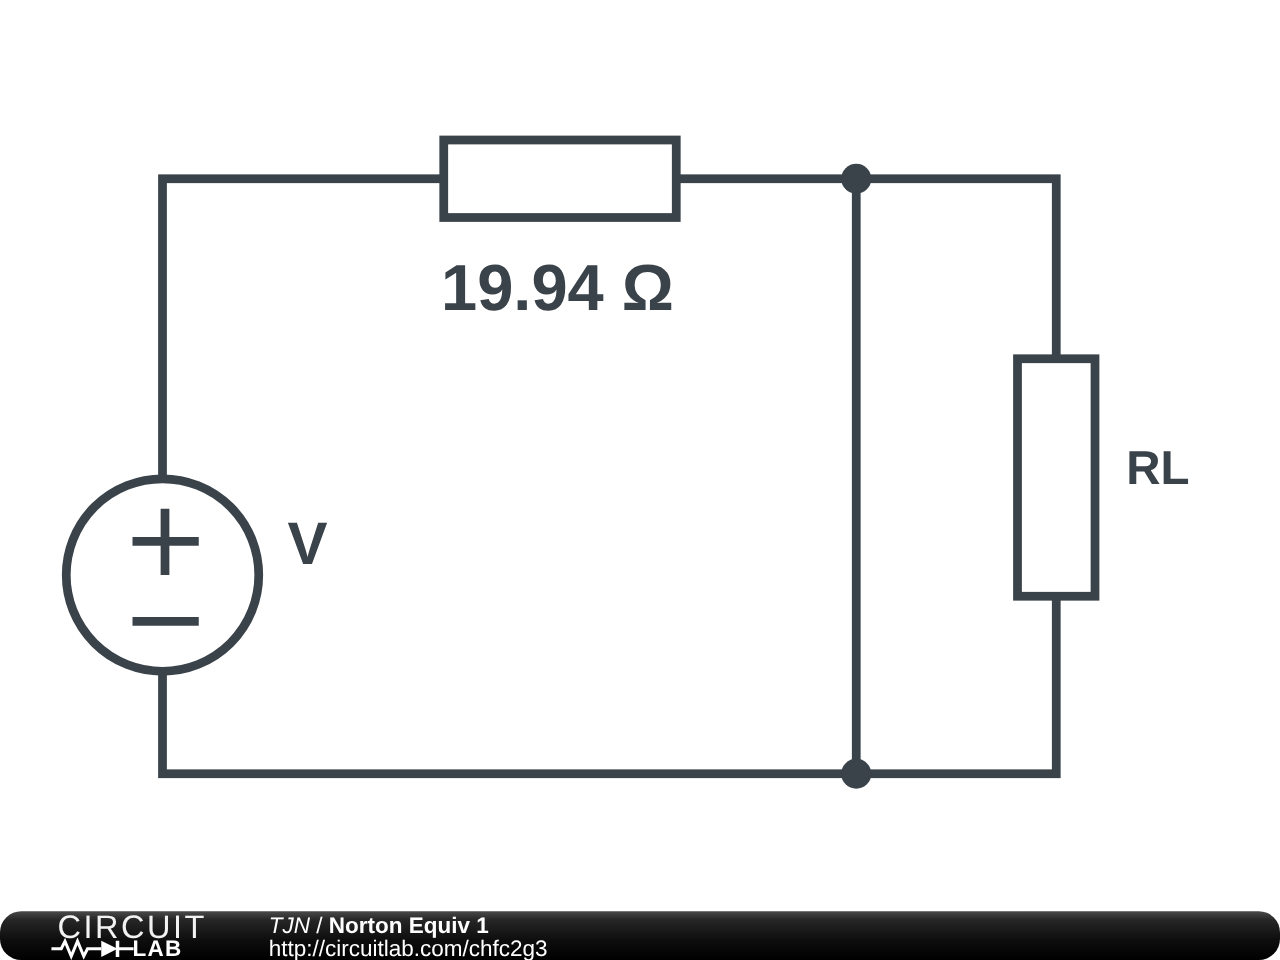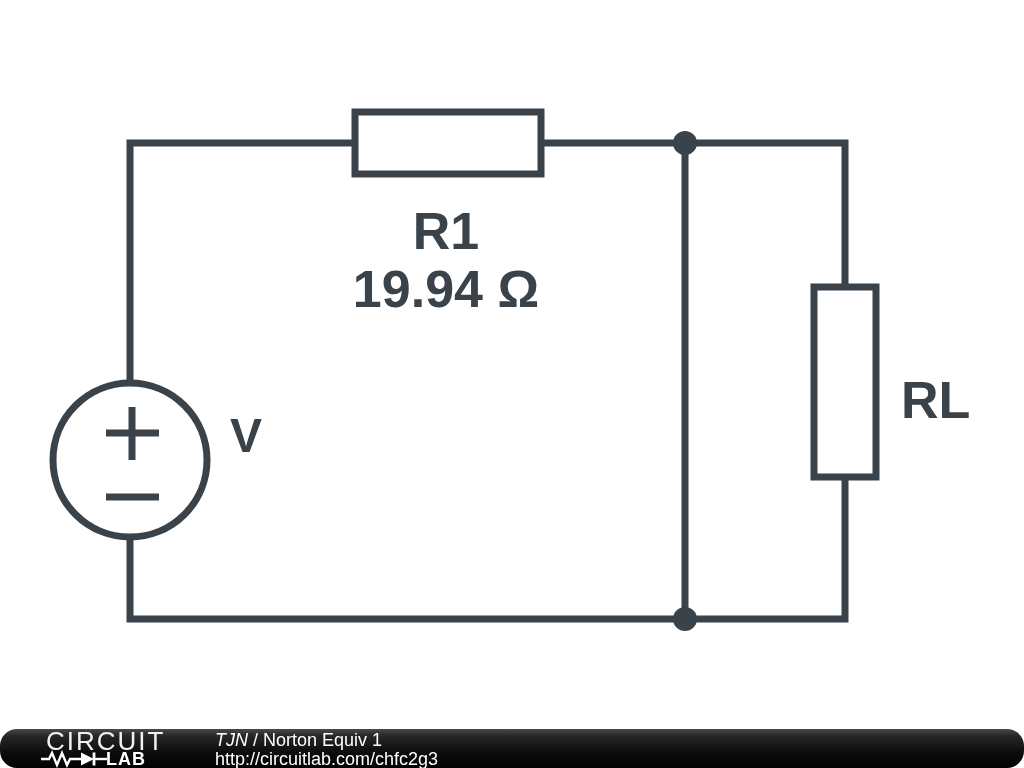--- a/index.html
+++ b/index.html
@@ -12,34 +12,34 @@
   .page{position:relative;width:1024px;height:768px;background:var(--background);overflow:hidden;}
   .schematic{position:absolute;left:0;top:0;width:1024px;height:729px;}
   .schematic svg{position:absolute;left:0;top:0;}
   .wire{fill:none;stroke:var(--circuit);stroke-width:7;}
   .comp{fill:var(--background);stroke:var(--circuit);stroke-width:7;}
   .dot{fill:var(--circuit);stroke:none;}
   .label{position:absolute;color:var(--circuit);font-weight:bold;white-space:nowrap;}
   .lbl-source-name{left:230px;top:408px;font-size:48px;}
   .lbl-source-value{left:230px;top:468px;font-size:48px;}
   .lbl-r1{left:296px;top:202px;width:300px;text-align:center;font-size:52px;line-height:58px;}
-  .lbl-rl{left:901px;top:354px;font-size:52px;margin-top:16px;}
+  .lbl-rl{left:901px;top:354px;font-size:38px;}
   
   .footer{position:absolute;left:0;bottom:0;width:1024px;height:39px;
     background:linear-gradient(180deg,#4a4a4a 0%,#262626 18%,#0d0d0d 60%,#000 100%);
     color:var(--footer_text);border-radius:17px;}
   .logo{position:absolute;left:41px;top:1px;width:140px;}
   .logo-top{font-size:26px;line-height:22px;font-weight:400;letter-spacing:2px;color:#f2f2f2;margin-left:5px;}
   .logo-bottom{display:flex;align-items:center;height:16px;margin-top:-1px;text-align:right;}
   .logo-bottom svg{display:block;}
   .logo-lab{font-size:18px;font-weight:bold;letter-spacing:1px;color:#fff;margin-left:-1px;line-height:16px;}
   .meta{position:absolute;left:215px;top:2px;font-size:18px;line-height:19px;color:#fff;}
   .meta-line1 .author{font-style:italic;font-weight:normal;}
   .meta-line1 .sep{font-weight:400;padding:0 5px;}
-  .meta-line1 .title{font-weight:normal;text-align:center;}
+  .meta-line1 .title{font-weight:bold;text-align:center;}
   .meta-line2{font-weight:400;}
 </style>
 </head>
 <body>
 
 <div class="page">
 
   <div class="schematic">
     <svg viewBox="0 0 1024 729" width="1024" height="729">
 
@@ -59,21 +59,20 @@
       </g>
 
       <line class="wire" x1="106" y1="497" x2="159" y2="497"></line>
 
       <circle class="dot" cx="685" cy="143" r="12"></circle>
       <circle class="dot" cx="685" cy="619" r="12"></circle>
     </svg>
 
     <div class="label lbl-source-name">V</div>
     <div class="label lbl-r1">
-      <div>R1</div>
       <div>19.94 Ω</div>
     </div>
     <div class="label lbl-rl">RL</div>
   </div>
 
   <div class="footer">
     <div class="logo">
       <div class="logo-top">CIRCUIT</div>
       <div class="logo-bottom">
         <svg width="66" height="18" viewBox="0 0 66 18">

